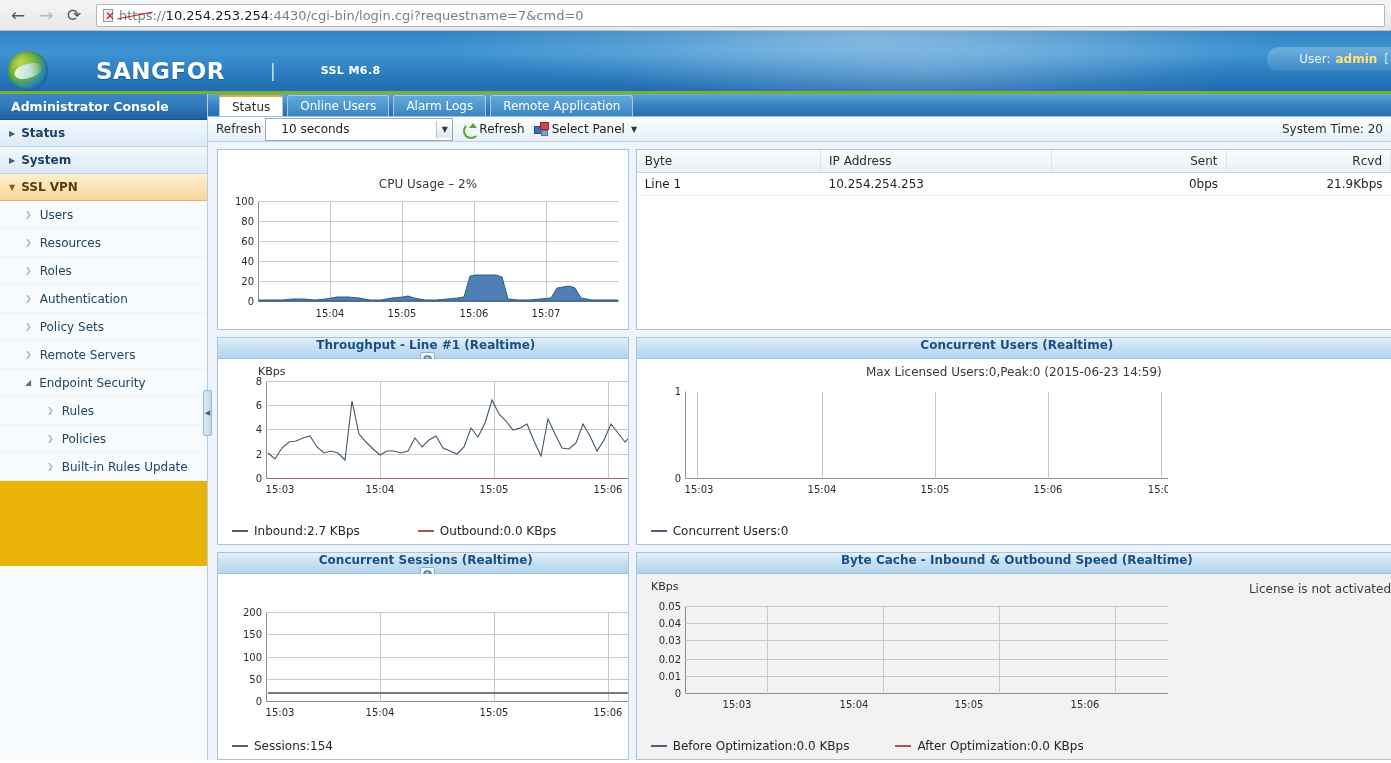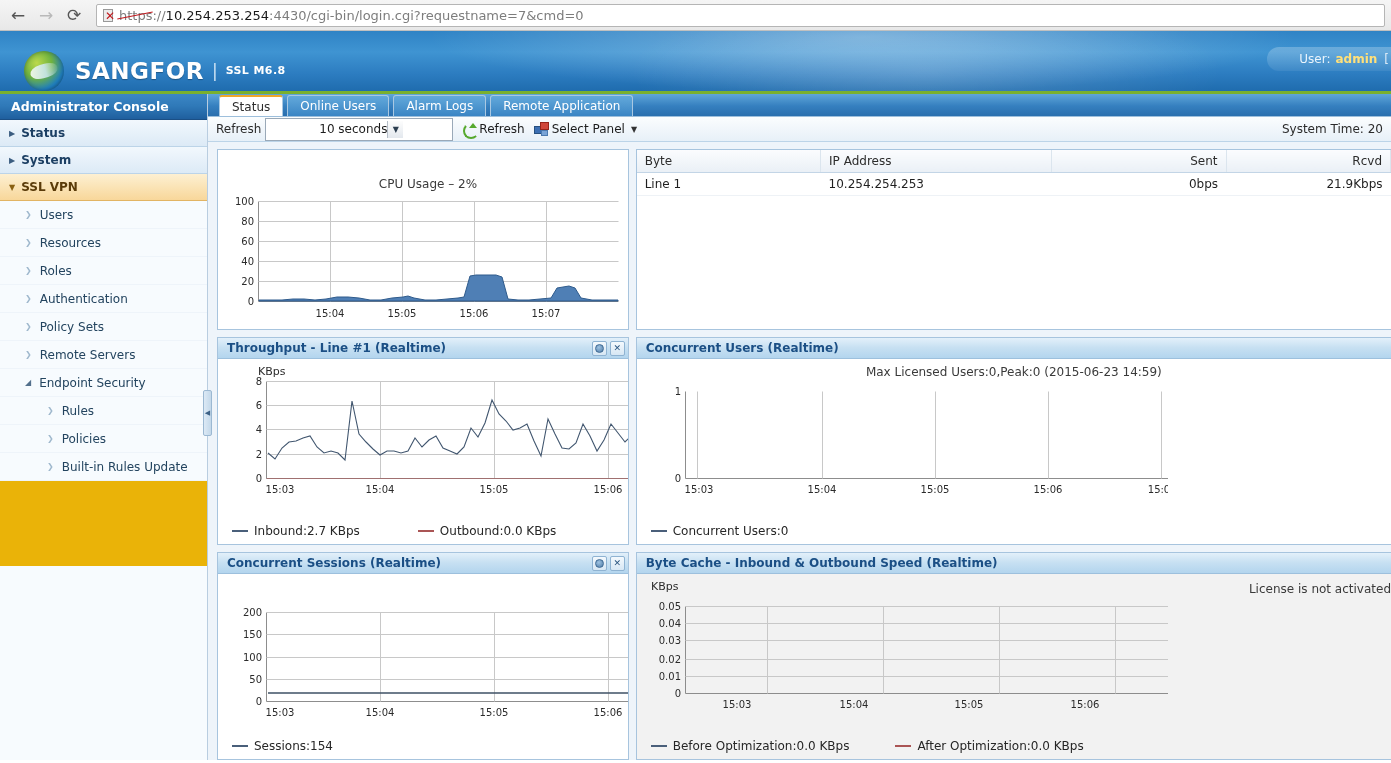--- a/index.html
+++ b/index.html
@@ -63,21 +63,21 @@
       radial-gradient(ellipse 700px 90px at 62% 10%, rgba(255,255,255,.32), rgba(255,255,255,0) 62%),
       linear-gradient(180deg, #2f83c5 0%, #3f94d2 35%, #2c7cc0 72%, #1f6cae 100%);
     border-bottom: 3px solid #7ab02e;
     overflow: hidden;
   }
   .banner::before {
     content:""; position:absolute; left:45%; top:-40px; width:600px; height:160px;
     border-radius:50%;
     background: radial-gradient(ellipse at center, rgba(255,255,255,.16), rgba(255,255,255,0) 70%);
   }
-  .brand { display: flex; align-items: center; height: 79px; padding-left: 24px; position: relative; z-index: 2;}
+  .brand { display: flex; align-items: center; height: 79px; padding-left: 8px; position: relative; z-index: 2; gap: 37px;}
   .logo {
     width: 40px; height: 40px; border-radius: 50%;
     background: radial-gradient(circle at 32% 30%, #bcd94c 0%, #6fb33f 38%, #1f7fc0 70%, #17507f 100%);
     box-shadow: inset 0 0 5px rgba(0,0,0,.35);
     position: relative; flex: none;
   }
   .logo::after {
     content: ""; position: absolute; left: 6px; top: 13px;
     width: 28px; height: 14px; border-radius: 50%/60%;
     background: linear-gradient(90deg, #ffffff 0%, #cfe9f7 55%, rgba(255,255,255,.1) 100%);
@@ -164,22 +164,22 @@
   }
   .toolbar {
     height: 25px; display: flex; align-items: center; padding: 0 8px;
     background: linear-gradient(180deg, #fbfdfe 0%, #e7f0f8 100%);
     border-bottom: 1px solid #bcd4e8;
     position: relative;
   }
   .tb-label { font-size: 12px; color: #2b2b2b; margin-right: 4px; }
   .tb-select {
     width: 188px; height: 23px; background: #fff; border: 1px solid #9aa9b8;
-    display: flex; align-items: center; justify-content: center;
-    padding: 0 0 0 4px; font-size: 12px; color: #1d1d1d; cursor: pointer;
+    display: flex; align-items: center; justify-content: space-between;
+    padding: 0 0 0 15px; font-size: 12px; color: #1d1d1d; cursor: pointer;
   }
   .tb-select .arrow-box {
     width: 16px; height: 17px; display: flex; align-items: center; justify-content: center;
     background: linear-gradient(180deg,#fdfdfd,#e3e8ee); border-left: 1px solid #b5bec8;
     font-size: 8px; color: #2c3e50;
   }
   .tb-item { display: flex; align-items: center; margin-left: 9px; cursor: pointer; font-size: 12px; color: #1d1d1d; }
   .ico-refresh {
     width: 15px; height: 15px; margin-right: 2px; position: relative; flex: none;
   }
@@ -204,20 +204,21 @@
   .prow { display: flex; gap: 7px; }
 
   .panel {
     background: #ffffff; border: 1px solid #a7c4de;
     display: flex; flex-direction: column; overflow: hidden;
   }
   .p-head {
     height: 21px; display: flex; align-items: center; padding: 0 3px 0 9px;
     background: linear-gradient(180deg, #e3f0fa 0%, #c7e0f2 48%, #b3d5ee 100%);
     border-bottom: 1px solid #9dc0dd;
+    flex-direction: column;
   }
   .p-title { font-size: 12px; font-weight: bold; color: #1b4f85; flex: 1; white-space: nowrap; }
   .p-btn {
     width: 15px; height: 15px; margin-left: 3px;
     border: 1px solid #8fb3d2; border-radius: 2px;
     background: linear-gradient(180deg,#f4f9fd,#d7e7f4);
     display: flex; align-items: center; justify-content: center;
     font-size: 9px; color: #2a5580; cursor: pointer; flex: none;
   }
   .p-btn .gear {

